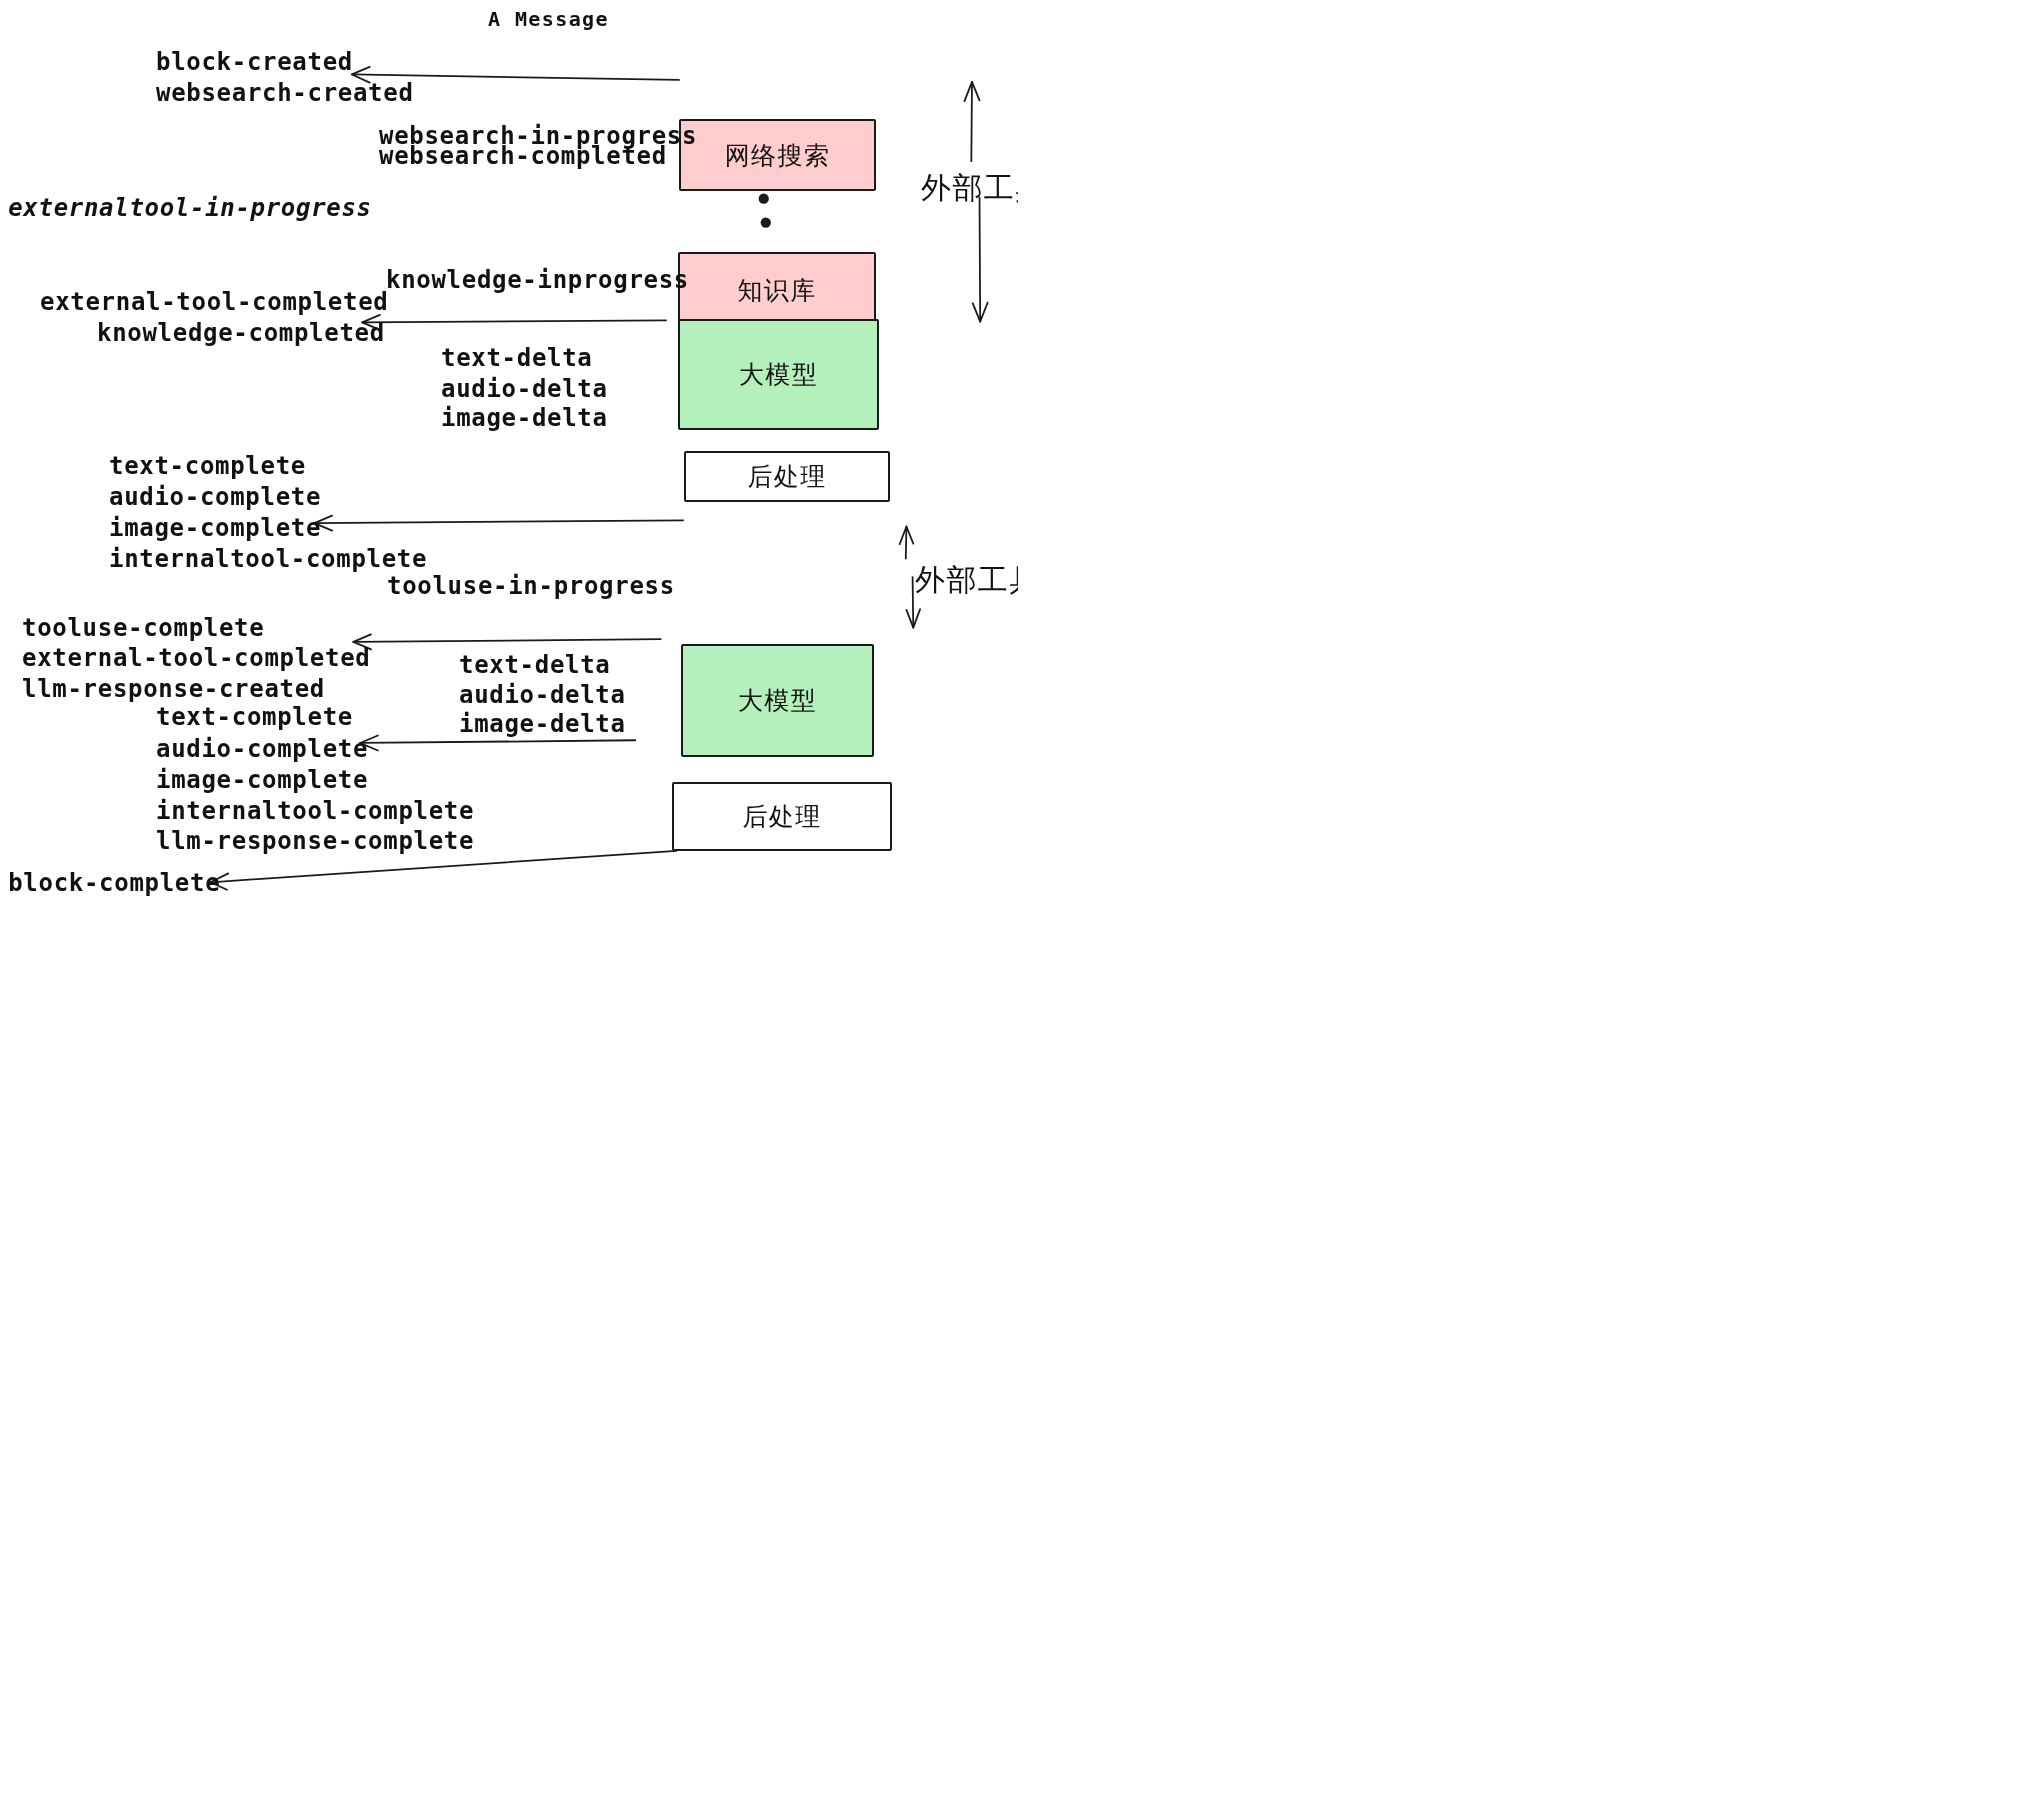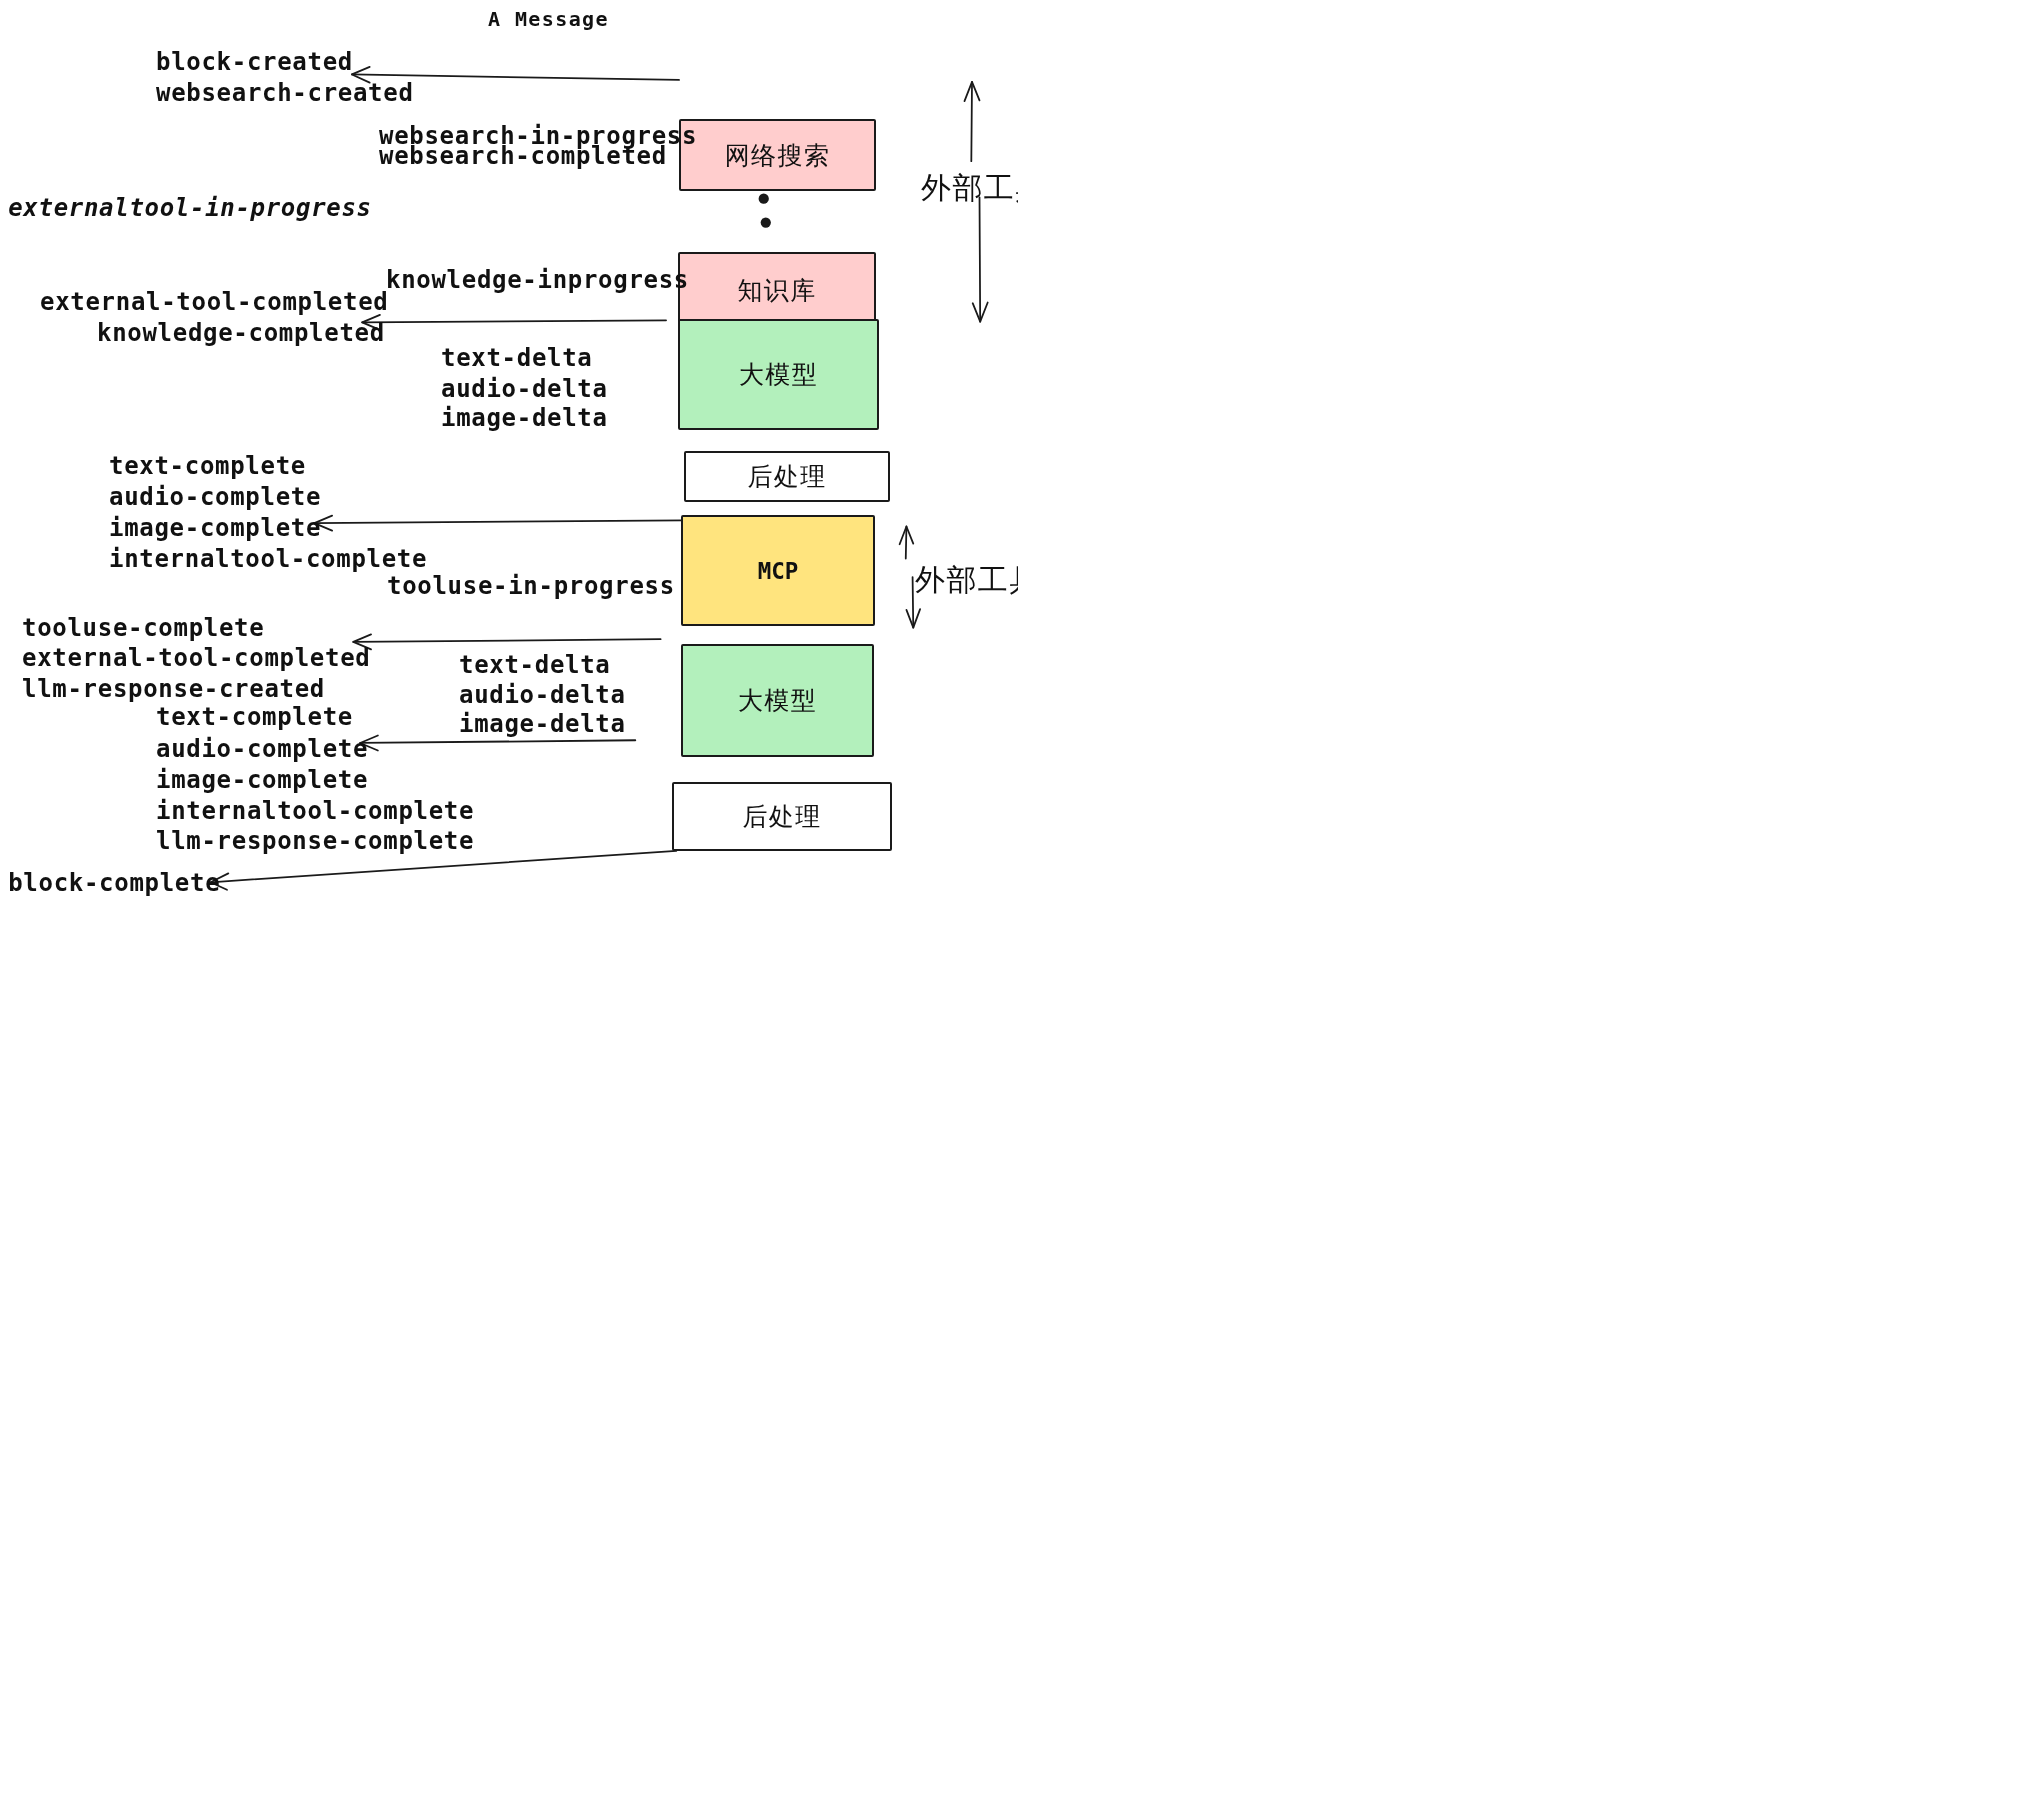--- a/index.html
+++ b/index.html
@@ -93,23 +93,20 @@
   </div>
   <div class="box" style="left:678px;top:252px;width:198px;height:76px;background:#ffcdcd;justify-content:center;">
     <span class="box-label">知识库</span>
   </div>
   <div class="box" style="left:678px;top:319px;width:201px;height:111px;background:#b3f0bc;">
     <span class="box-label">大模型</span>
   </div>
   <div class="box" style="left:684px;top:451px;width:206px;height:51px;background:#ffffff;">
     <span class="box-label">后处理</span>
   </div>
-  <div class="box" style="left:681px;top:515px;width:194px;height:111px;background:#ffe47e;">
-    <span class="box-label-mono">MCP</span>
-  </div>
   <div class="box" style="left:681px;top:644px;width:193px;height:113px;background:#b3f0bc;">
     <span class="box-label">大模型</span>
   </div>
   <div class="box" style="left:672px;top:782px;width:220px;height:69px;background:#ffffff;">
     <span class="box-label">后处理</span>
   </div>
 
   <div class="side-label" style="left:921px;top:168px;">外部工具</div>
   <div class="side-label" style="left:915px;top:560px;">外部工具</div>
 

